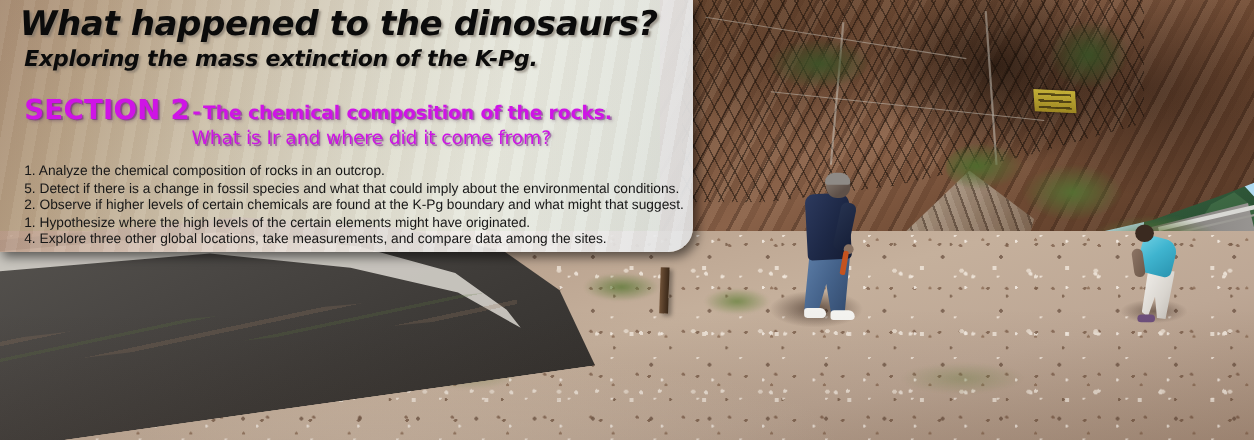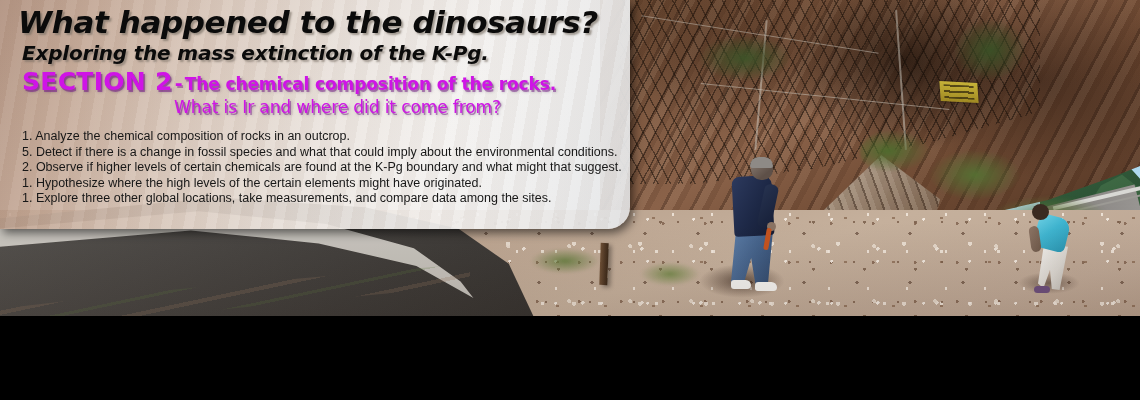--- a/index.html
+++ b/index.html
@@ -7,23 +7,23 @@
     padding: 0;
     background: #000;
   }
   body {
     font-family: "Liberation Sans", sans-serif;
   }
 
   #stage {
     position: relative;
     width: 1140px;
-    height: 316px;
+    height: 400px;
     overflow: hidden;
-    background: #e5e5e5;
+    background: #4d7c0f;
   }
 
   
   .photo {
     position: absolute;
     inset: 0;
     overflow: hidden;
   }
 
   
@@ -334,21 +334,21 @@
     font-size: 20px;
     line-height: 26px;
     letter-spacing: -0.2px;
     color: #0b0b0b;
     text-shadow: 2px 2px 2px rgba(120,110,100,.6);
     margin-left: 4px;
     white-space: nowrap;
   }
 
   .section-line {
-    margin-top: 4px;
+    margin-top: 22px;
     margin-left: 4px;
     white-space: nowrap;
     line-height: 24px;
   }
   .section-label {
     font-family: "DejaVu Sans", sans-serif;
     font-weight: bold;
     font-size: 25px;
     color: #cf14e6;
     text-shadow: 1.5px 1.5px 0 rgba(120,30,140,.55), 2px 2px 3px rgba(90,60,90,.45);
@@ -487,19 +487,19 @@
       <div class="section-line">
         <span class="section-label">SECTION 2</span><span class="section-dash">-</span><span class="section-desc">The chemical composition of the rocks.</span>
         <span class="section-q">What is Ir and where did it come from?</span>
       </div>
 
       <ul class="obj-list">
         <li>1. Analyze the chemical composition of rocks in an outcrop.</li>
         <li>5. Detect if there is a change in fossil species and what that could imply about the environmental conditions.</li>
         <li>2. Observe if higher levels of certain chemicals are found at the K-Pg boundary and what might that suggest.</li>
         <li>1. Hypothesize where the high levels of the certain elements might have originated.</li>
-        <li>1. Explore three other global locations, take measurements, and compare data among the sites.</li>
+        <li>4. Explore three other global locations, take measurements, and compare data among the sites.</li>
       </ul>
 
     </div>
   </div>
 
 </div>
 
 </body></html>

